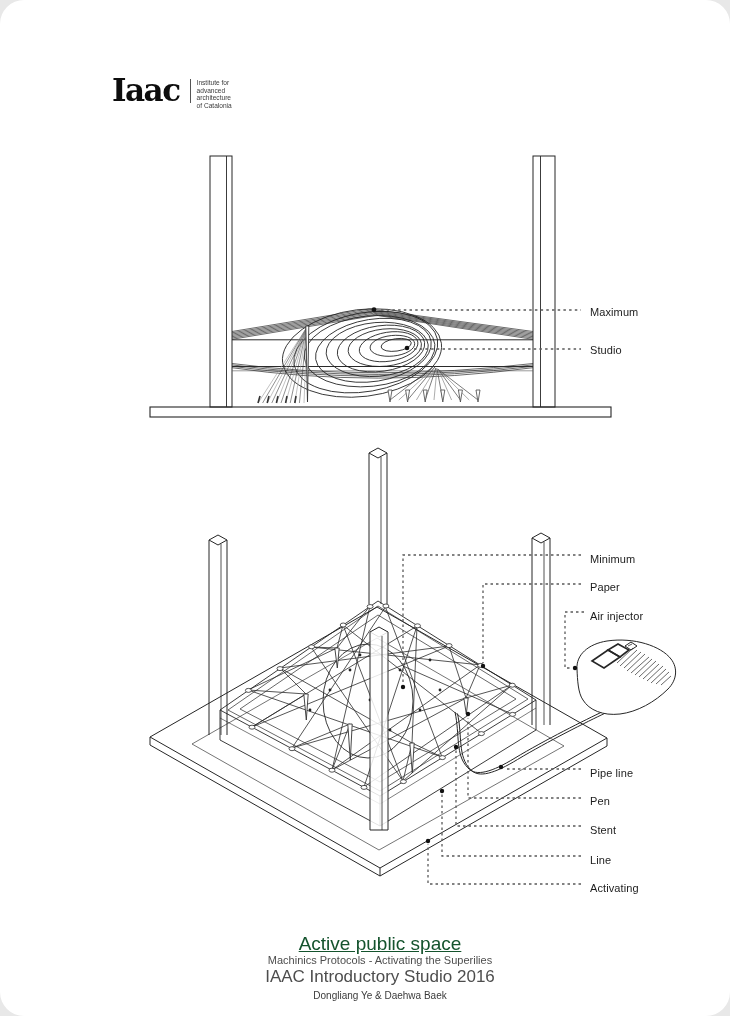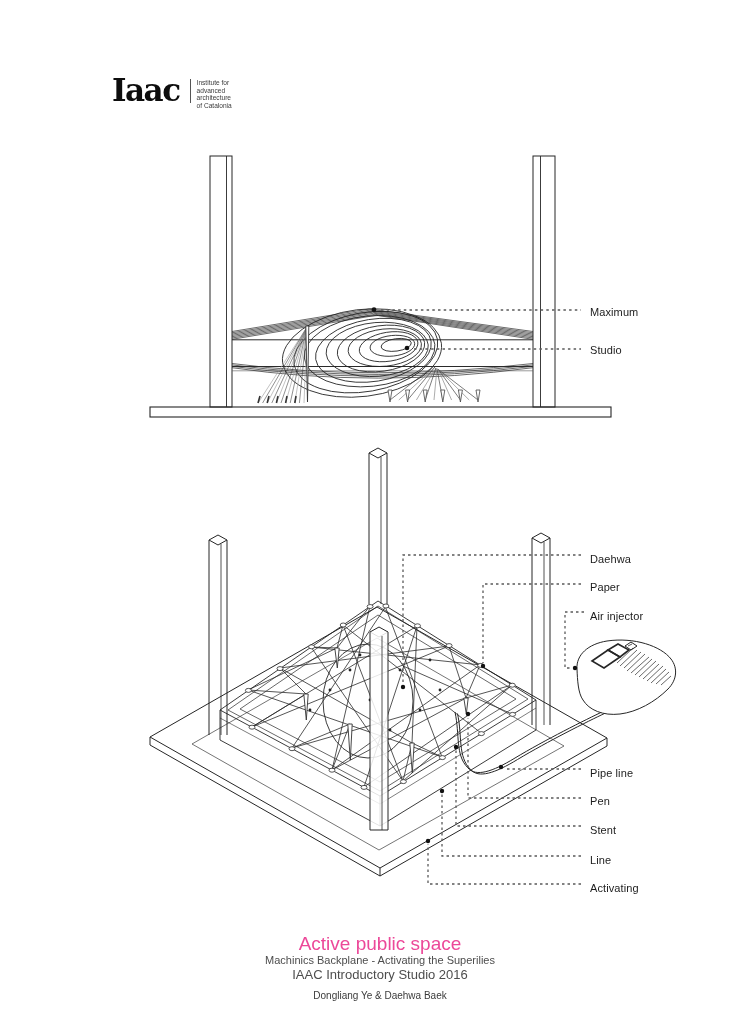--- a/index.html
+++ b/index.html
@@ -1,36 +1,36 @@
 <!DOCTYPE html>
 <html><head>
 <meta charset="utf-8">
 <style>
   html,body{margin:0;padding:0;background:#e8e8e8;}
   .page{
     position:relative;width:730px;height:1016px;margin:0 auto;
     background:#ffffff;overflow:hidden;
-    font-family:"Liberation Sans",sans-serif;color:#1c1c1c;
+    font-family:"Liberation Sans",sans-serif;color:#1c1c1c;border-radius:24px;
   }
   svg.art{position:absolute;left:0;top:0;}
   .lbl{
     position:absolute;left:590px;font-size:11px;line-height:16px;
     color:#1c1c1c;white-space:nowrap;letter-spacing:0.1px;
   }
   .logo{position:absolute;left:112px;top:76px;display:flex;align-items:flex-start;}
   .logo-word{
     font-family:"DejaVu Serif","Liberation Serif",serif;font-weight:bold;
     font-size:31px;line-height:28px;letter-spacing:-1.5px;color:#0d0d0d;
   }
   .logo-divider{width:1px;height:24px;background:#555;margin:3px 0 0 10px;}
   .logo-tag{margin:3px 0 0 6px;font-size:6.6px;line-height:1.14;color:#3c3c3c;}
   .footer{position:absolute;left:30px;top:0;width:700px;text-align:center;}
-  .f-title{position:absolute;left:0;top:933px;width:100%;font-size:19px;color:#ec4899;}
+  .f-title{position:absolute;left:0;top:933px;width:100%;font-size:19px;color:#14532d;text-decoration:underline;}
   .f-sub1{position:absolute;left:0;top:954px;width:100%;font-size:11px;color:#4d4d4d;}
-  .f-sub2{position:absolute;left:0;top:967px;width:100%;font-size:13px;color:#4d4d4d;}
+  .f-sub2{position:absolute;left:0;top:967px;width:100%;font-size:17px;color:#4d4d4d;}
   .f-credits{position:absolute;left:0;top:990px;width:100%;font-size:10px;color:#3b3b3b;}
 </style>
 </head>
 <body>
 
 <div class="page">
 
   <svg class="art" width="730" height="1016" viewBox="0 0 730 1016">
 
     <g stroke="#262626" fill="none" stroke-width="1">
@@ -315,29 +315,29 @@
       <div>Institute for</div>
       <div>advanced</div>
       <div>architecture</div>
       <div>of Catalonia</div>
     </div>
   </div>
 
   <div class="lbl" style="top:304px">Maximum</div>
   <div class="lbl" style="top:342px">Studio</div>
 
-  <div class="lbl" style="top:551px">Daehwa</div>
+  <div class="lbl" style="top:551px">Minimum</div>
   <div class="lbl" style="top:579px">Paper</div>
   <div class="lbl" style="top:608px">Air injector</div>
   <div class="lbl" style="top:765px">Pipe line</div>
   <div class="lbl" style="top:793px">Pen</div>
   <div class="lbl" style="top:822px">Stent</div>
   <div class="lbl" style="top:852px">Line</div>
   <div class="lbl" style="top:880px">Activating</div>
 
   <div class="footer">
     <div class="f-title">Active public space</div>
-    <div class="f-sub1">Machinics Backplane - Activating the Superilies</div>
+    <div class="f-sub1">Machinics Protocols - Activating the Superilies</div>
     <div class="f-sub2">IAAC Introductory Studio 2016</div>
     <div class="f-credits">Dongliang Ye &amp; Daehwa Baek</div>
   </div>
 
 </div>
 
 </body></html>

